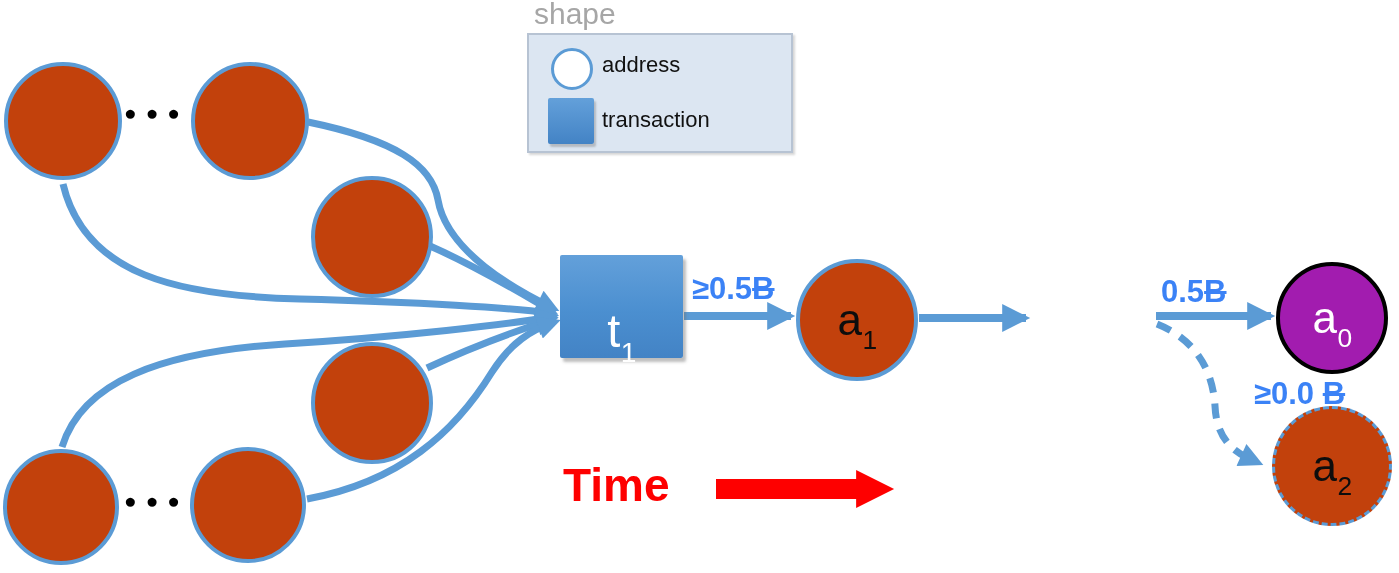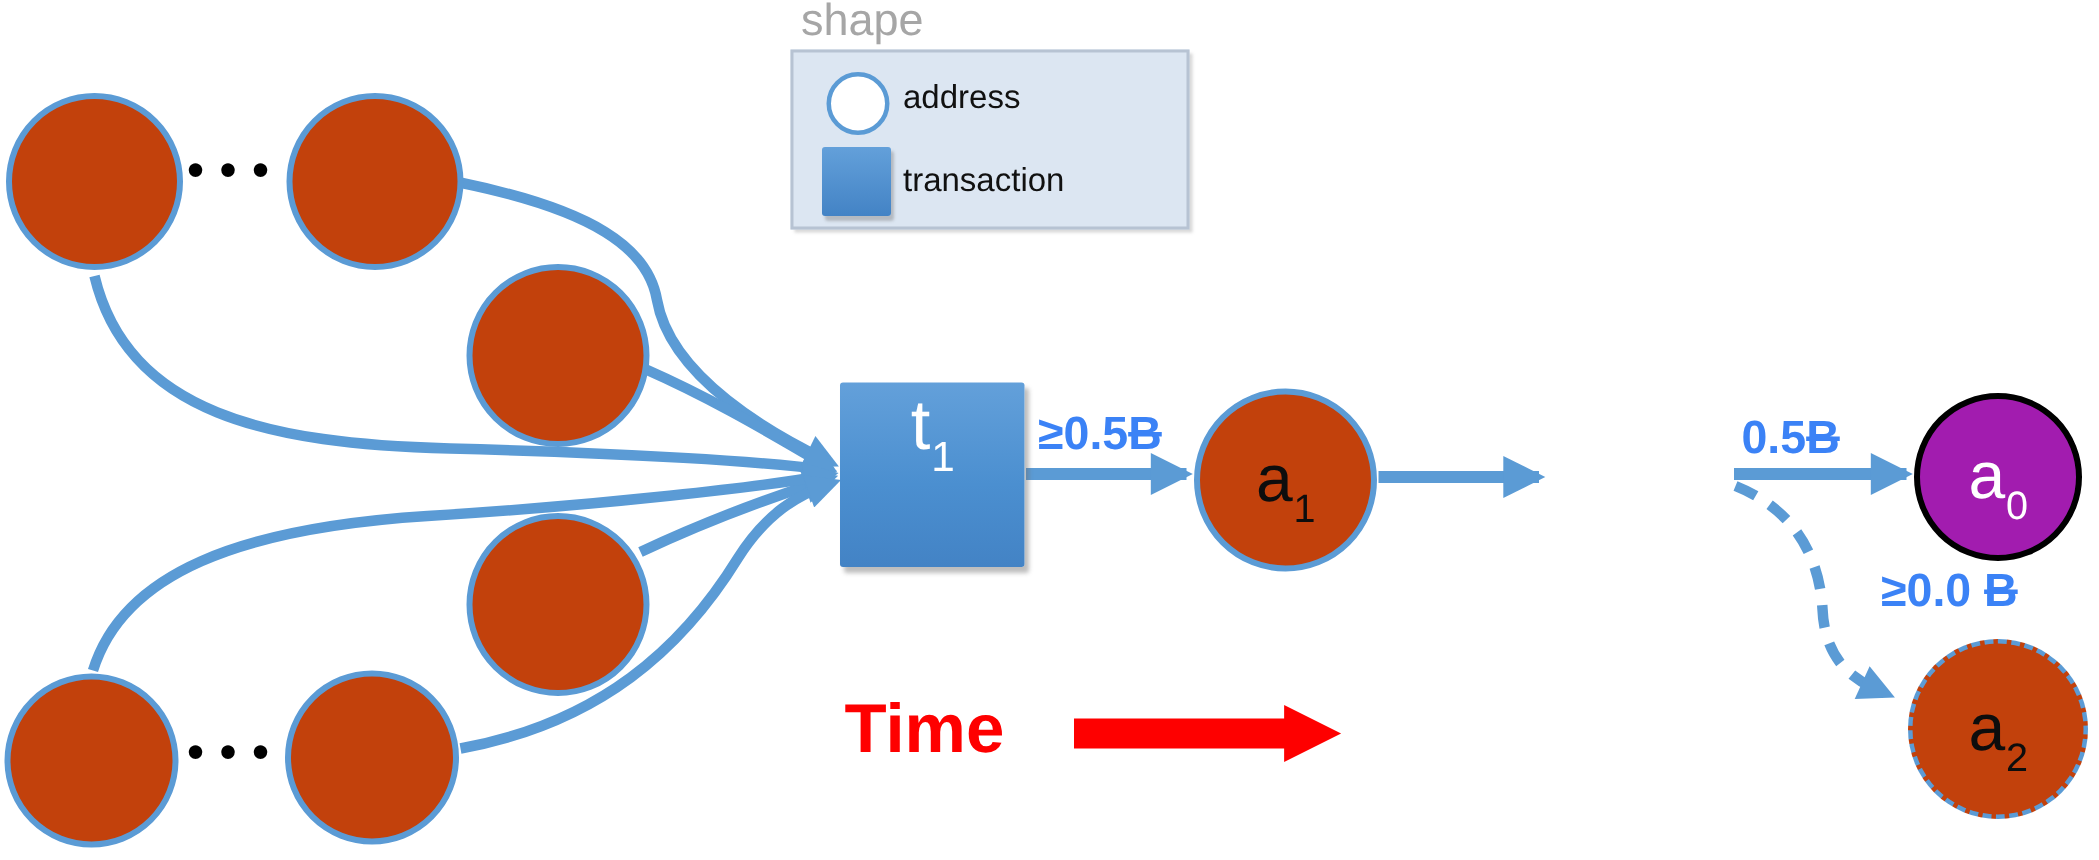--- a/index.html
+++ b/index.html
@@ -12,24 +12,24 @@
   .addr{
     position:absolute;z-index:2;border-radius:50%;
     border:4px solid #5b9bd5;background:#c2410c;box-sizing:border-box;
     display:flex;align-items:center;justify-content:center;
     font-size:44px;color:#0d0d0d;
   }
   .addr.final{background:#a21caf;border-color:#000;color:#fff;}
   .addr.dashed{border:3px dashed #5b9bd5;}
   
   .tx{
-    position:absolute;z-index:2;width:123px;height:123px;border-radius:2px;
+    position:absolute;z-index:2;width:123px;height:103px;border-radius:2px;
     background:linear-gradient(180deg,#63a0da 0%,#4b8fd0 55%,#4383c5 100%);
     box-shadow:3px 4px 3px rgba(110,110,110,0.45);
-    display:flex;align-items:flex-start;justify-content:center;
+    display:flex;align-items:flex-end;justify-content:center;
     font-size:47px;color:#fff;
   }
   sub{font-size:0.60em;line-height:0;position:relative;top:0.15em;left:0.02em;}
   
   .dots{position:absolute;z-index:2;font-size:21px;letter-spacing:9px;color:#000;white-space:nowrap;}
   
   .amt{position:absolute;z-index:3;font-size:31px;font-weight:700;color:#3b82f6;white-space:nowrap;}
   .amt .cur{font-weight:800;text-decoration:line-through;}
   
   .legend-title{position:absolute;z-index:3;left:534px;top:-3px;font-size:30px;color:#a6a6a6;}
@@ -97,21 +97,21 @@
 
   <div class="tx" style="left:560px;top:255px;">
     <span><span>t</span><sub>1</sub></span>
   </div>
   <div class="addr" style="left:796px;top:259px;width:122px;height:122px;">
     <span><span>a</span><sub>1</sub></span>
   </div>
   <div class="addr final" style="left:1276px;top:262px;width:112px;height:112px;">
     <span><span>a</span><sub>0</sub></span>
   </div>
-  <div class="addr dashed" style="left:1272px;top:426px;width:120px;height:120px;">
+  <div class="addr dashed" style="left:1272px;top:406px;width:120px;height:120px;">
     <span><span>a</span><sub>2</sub></span>
   </div>
 
   <div class="amt" style="left:692px;top:271px;">
     <span>≥0.5</span><span class="cur">B</span>
   </div>
   <div class="amt" style="left:1161px;top:274px;">
     <span>0.5</span><span class="cur">B</span>
   </div>
   <div class="amt" style="left:1226px;top:376px;margin-left:28px;">

